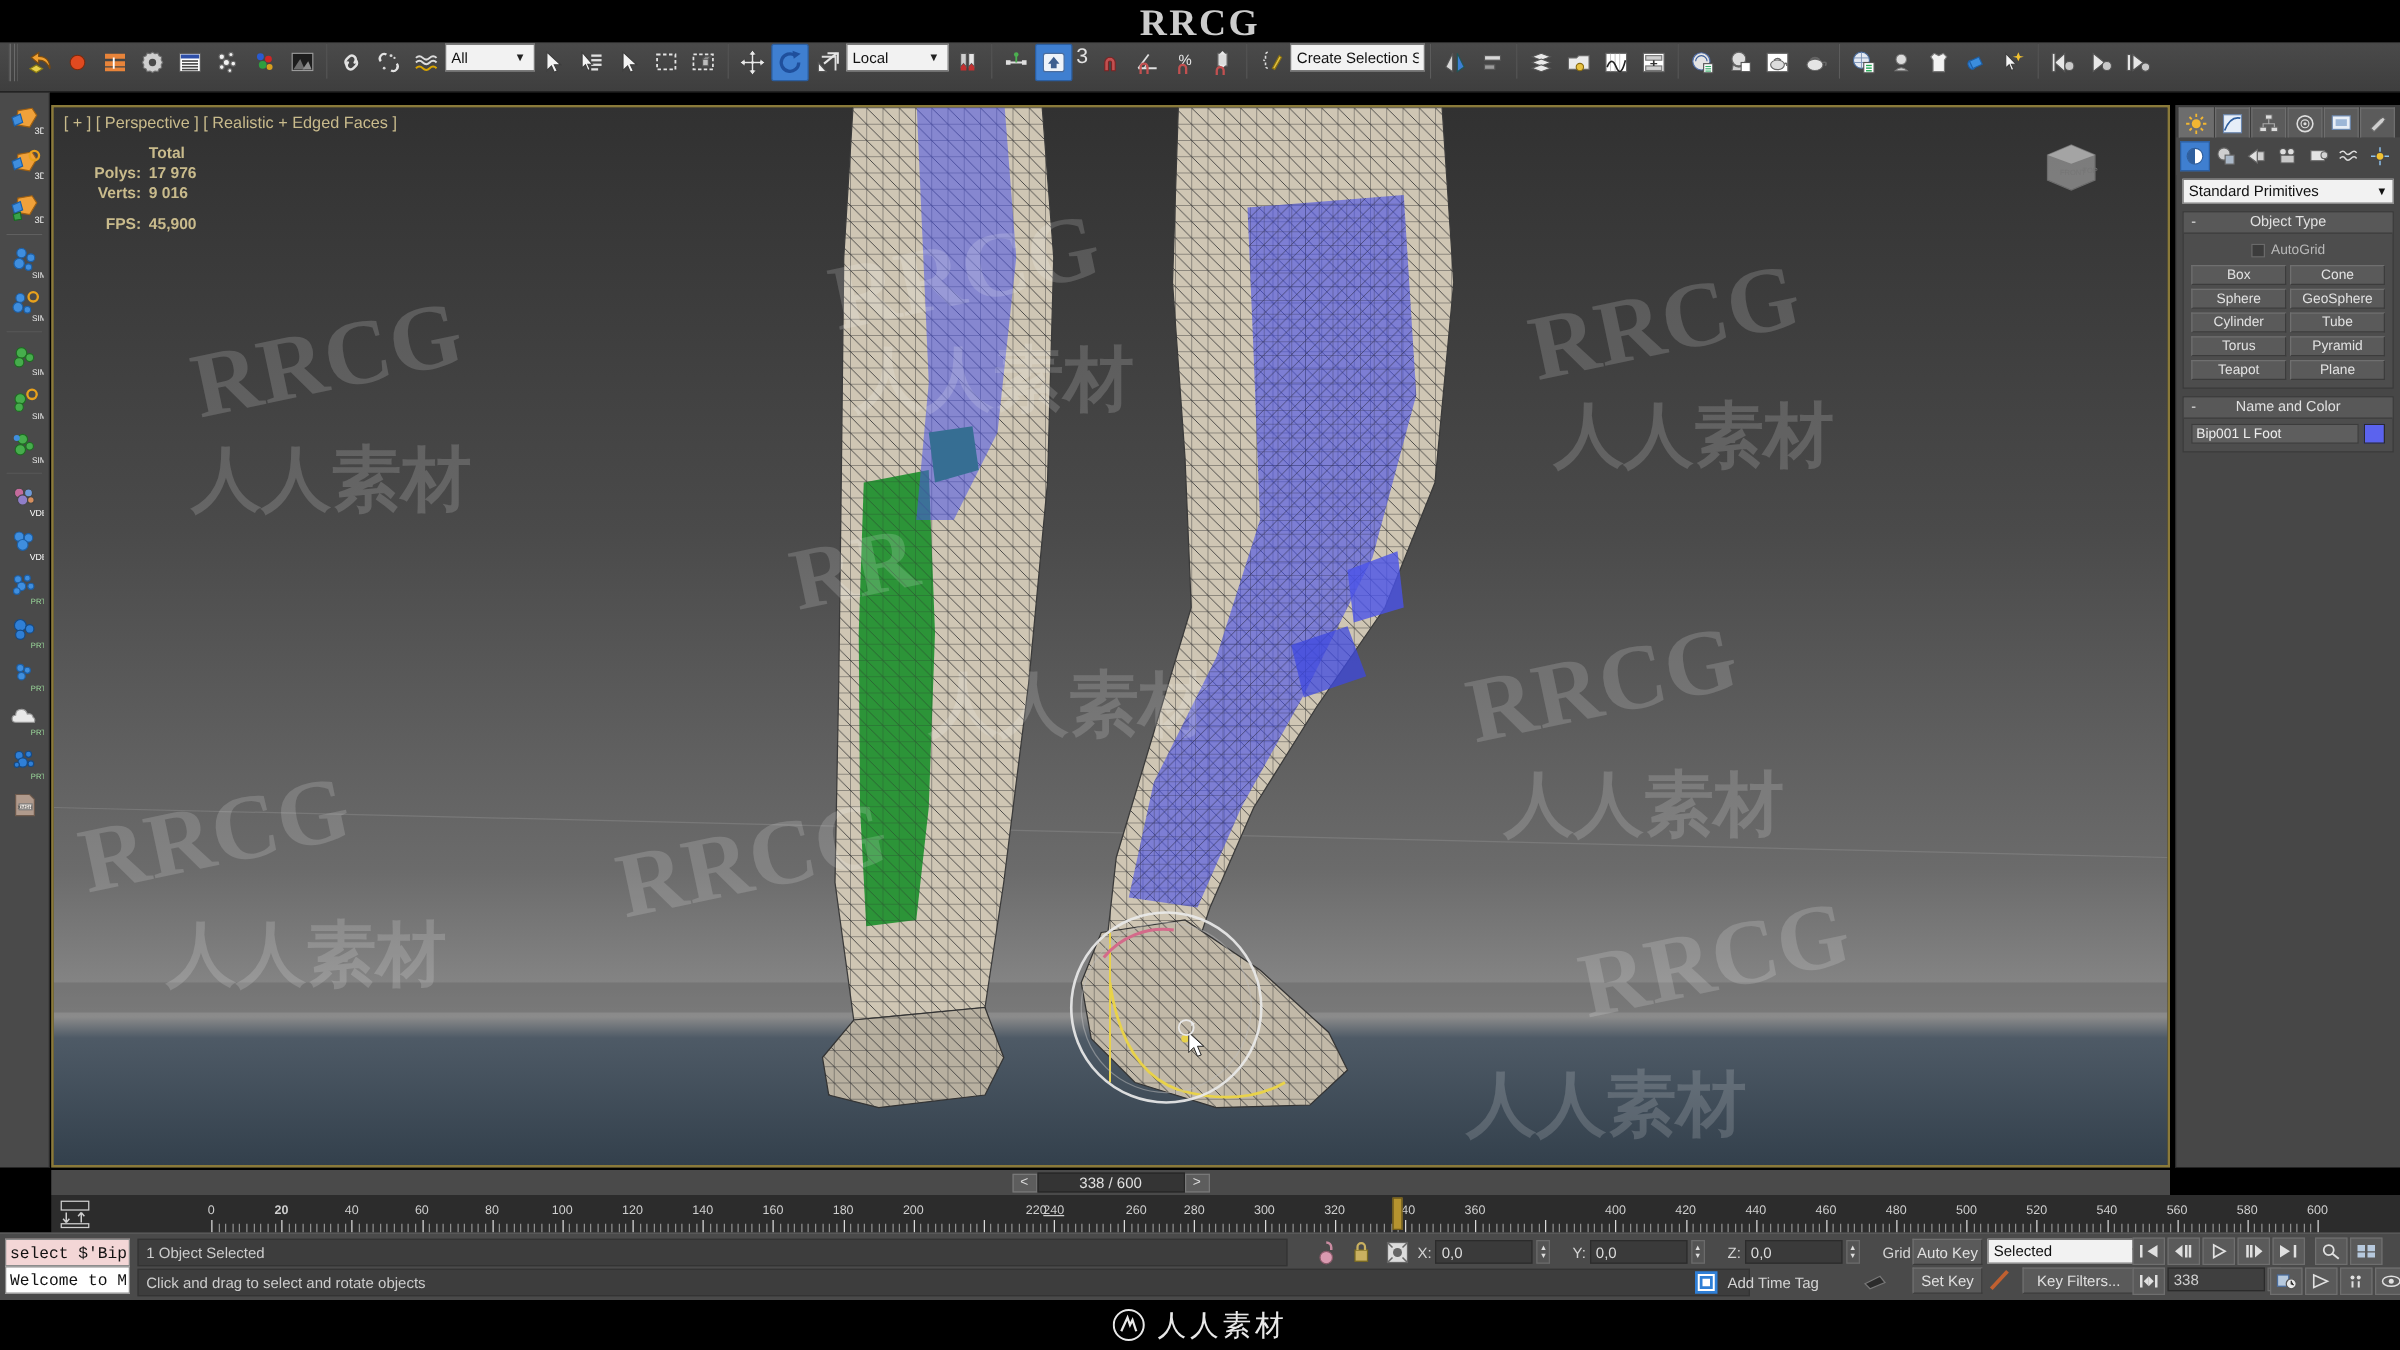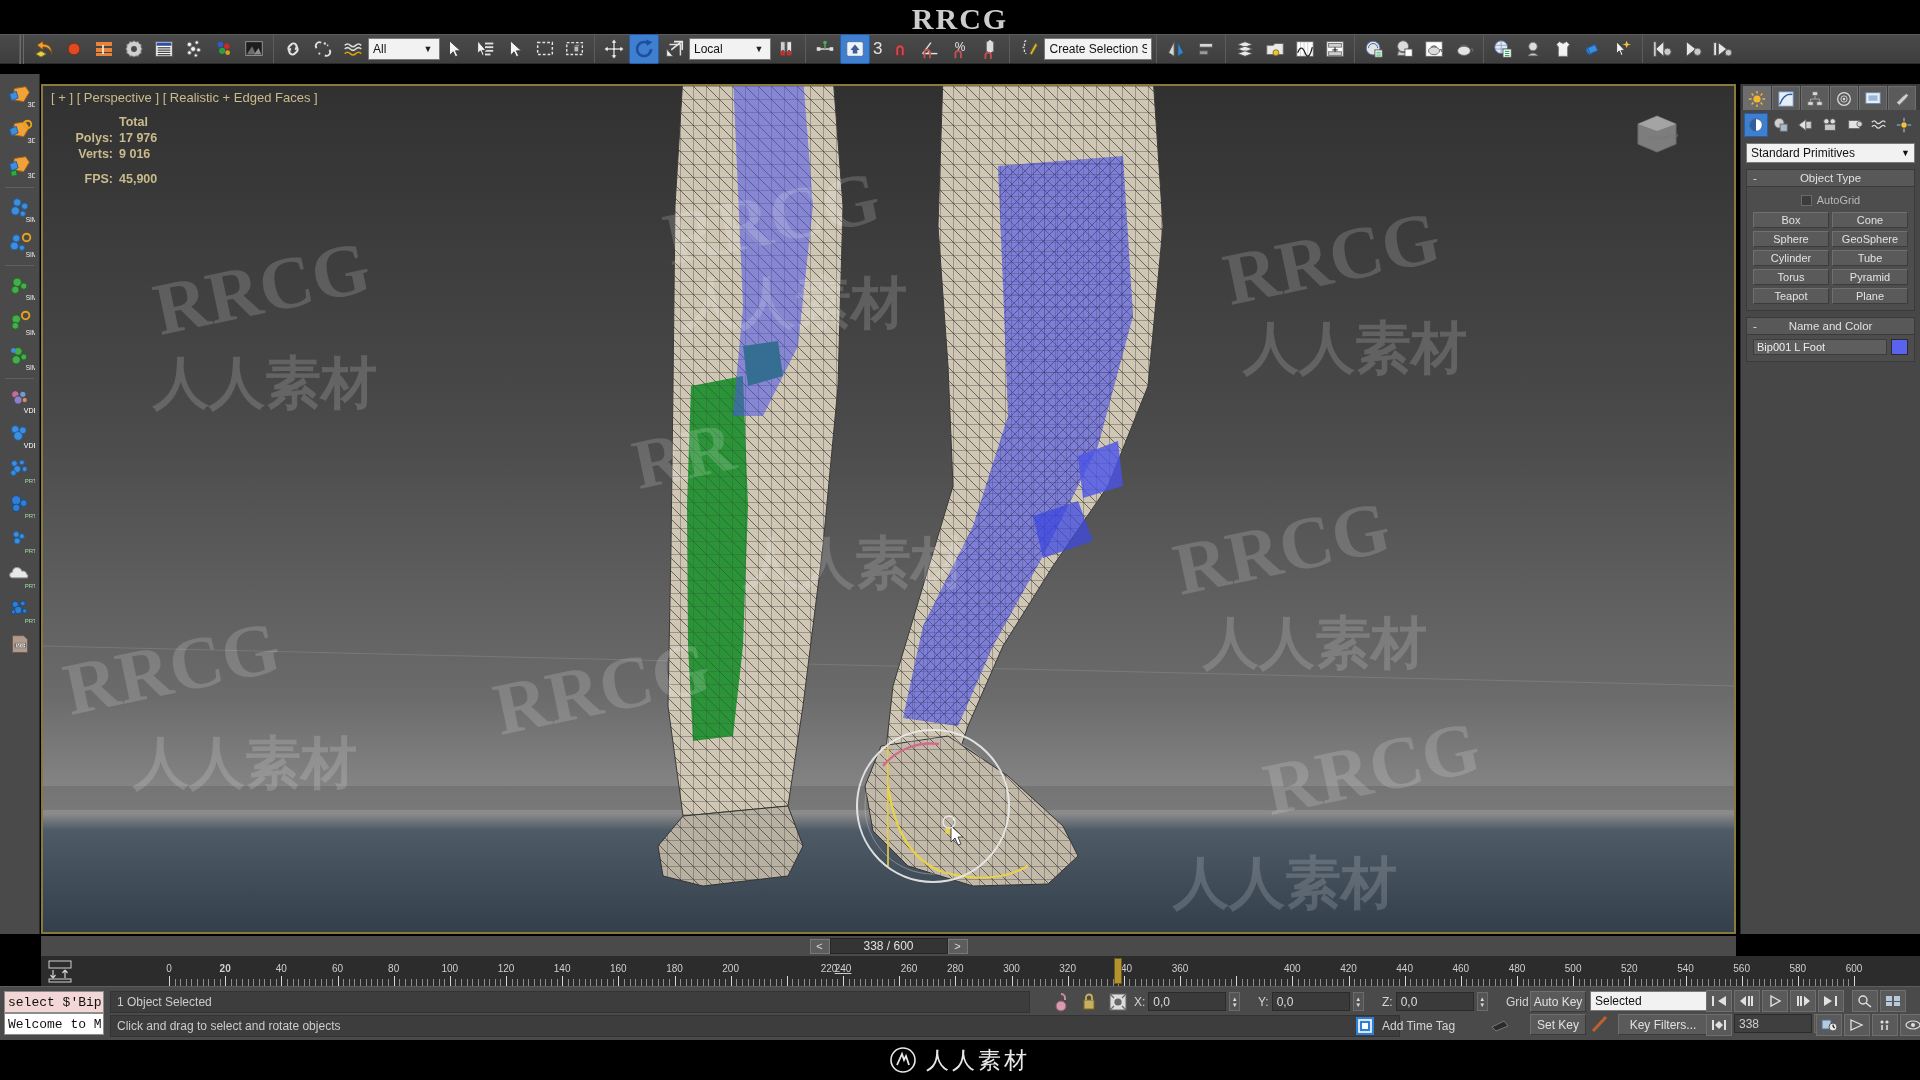--- a/index.html
+++ b/index.html
@@ -8,23 +8,23 @@
 
   #app{ position:relative; width:1920px; height:1080px; background:#000; }
 
   
   .titlebar{ position:absolute; left:0; top:0; width:1920px; height:34px; background:#000; }
   .titlebar .wm{ position:absolute; left:50%; top:2px; transform:translateX(-50%);
       font-family:"Liberation Serif", serif; font-size:30px; font-weight:bold;
       color:#dedede; letter-spacing:2px; opacity:.92; }
 
   
-  .maintoolbar{ position:absolute; left:0; top:34px; width:1920px; height:30px;
+  .maintoolbar{ position:absolute; left:0; top:34px; width:1920px; height:40px;
      background:linear-gradient(#4a4a4a,#3e3e3e); border-top:1px solid #5b5b5b;
-     border-bottom:1px solid #2a2a2a; display:flex; align-items:center; padding-left:16px; }
+     border-bottom:1px solid #2a2a2a; display:flex; align-items:flex-start; padding-left:4px; }
   .grip{ width:7px; height:30px; margin:0 3px;
      background:repeating-linear-gradient(90deg,#6a6a6a 0 1px,transparent 1px 3px);
      border-left:1px solid #585858; flex:0 0 auto; }
   .tbsep{ width:1px; height:28px; background:#2d2d2d; border-right:1px solid #5c5c5c; margin:0 4px; flex:0 0 auto;}
   .tbtn{ width:30px; height:30px; flex:0 0 auto; border:1px solid transparent; border-radius:2px;
      display:flex; align-items:center; justify-content:center; position:relative; }
   .tbtn.on{ background:#3f7fd0; border:1px solid #2b5ea0; }
   .tbtn svg{ display:block; }
   .combo{ height:22px; background:#f2f2f2; color:#111; border:1px solid #7a7a7a;
      display:flex; align-items:center; padding:0 4px; font-size:12px; position:relative; flex:0 0 auto;}

